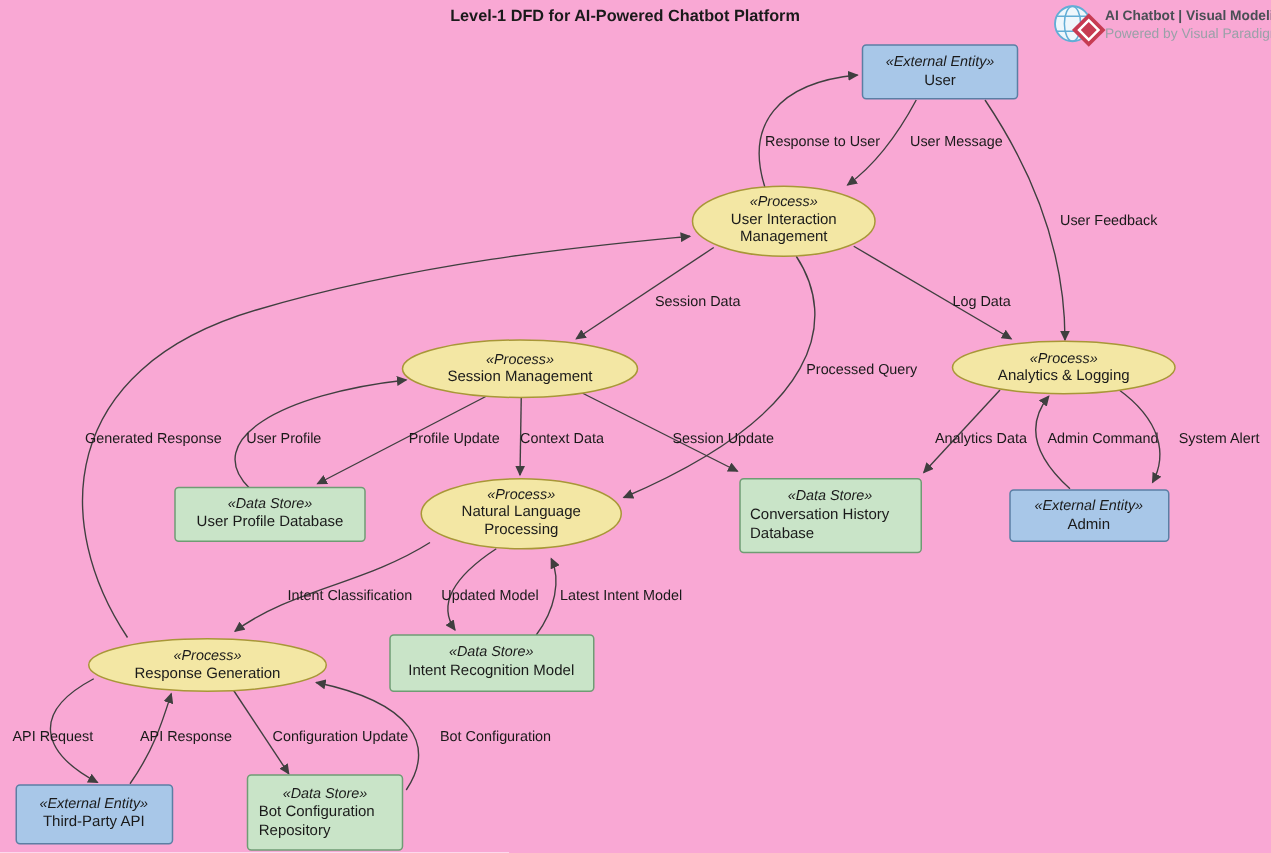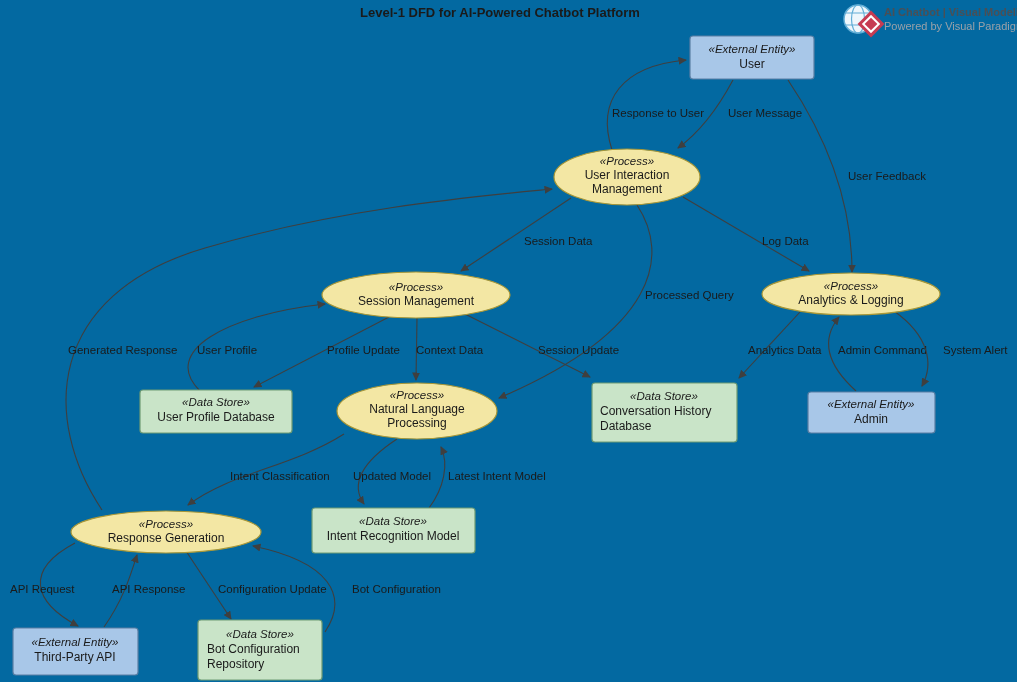--- a/index.html
+++ b/index.html
@@ -1,16 +1,16 @@
 <!DOCTYPE html>
 <html><head>
 <meta charset="utf-8">
 <style>
   html,body{margin:0;padding:0;background:#ffffff;}
-  .canvas{position:relative;width:1017px;height:682px;background:#0369a1;overflow:hidden;
+  .canvas{position:relative;width:1017px;height:682px;background:#f9a8d4;overflow:hidden;
           font-family:"Liberation Sans", sans-serif;}
   svg text{font-family:"Liberation Sans", sans-serif;fill:#1a1a1a;}
   .title{font-size:13px;font-weight:bold;text-anchor:middle;}
   .edge{fill:none;stroke:#3f3f3f;stroke-width:1.1;}
   .elabel{font-size:11.5px;}
   .stereo{font-size:11.5px;font-style:italic;text-anchor:middle;}
   .nname{font-size:12px;text-anchor:middle;}
   .nname-left{font-size:12px;text-anchor:start;}
   .proc{fill:#F3E7A4;stroke:#A89737;stroke-width:1.2;}
   .ent{fill:#A8C7E8;stroke:#5B7FA4;stroke-width:1.2;}

